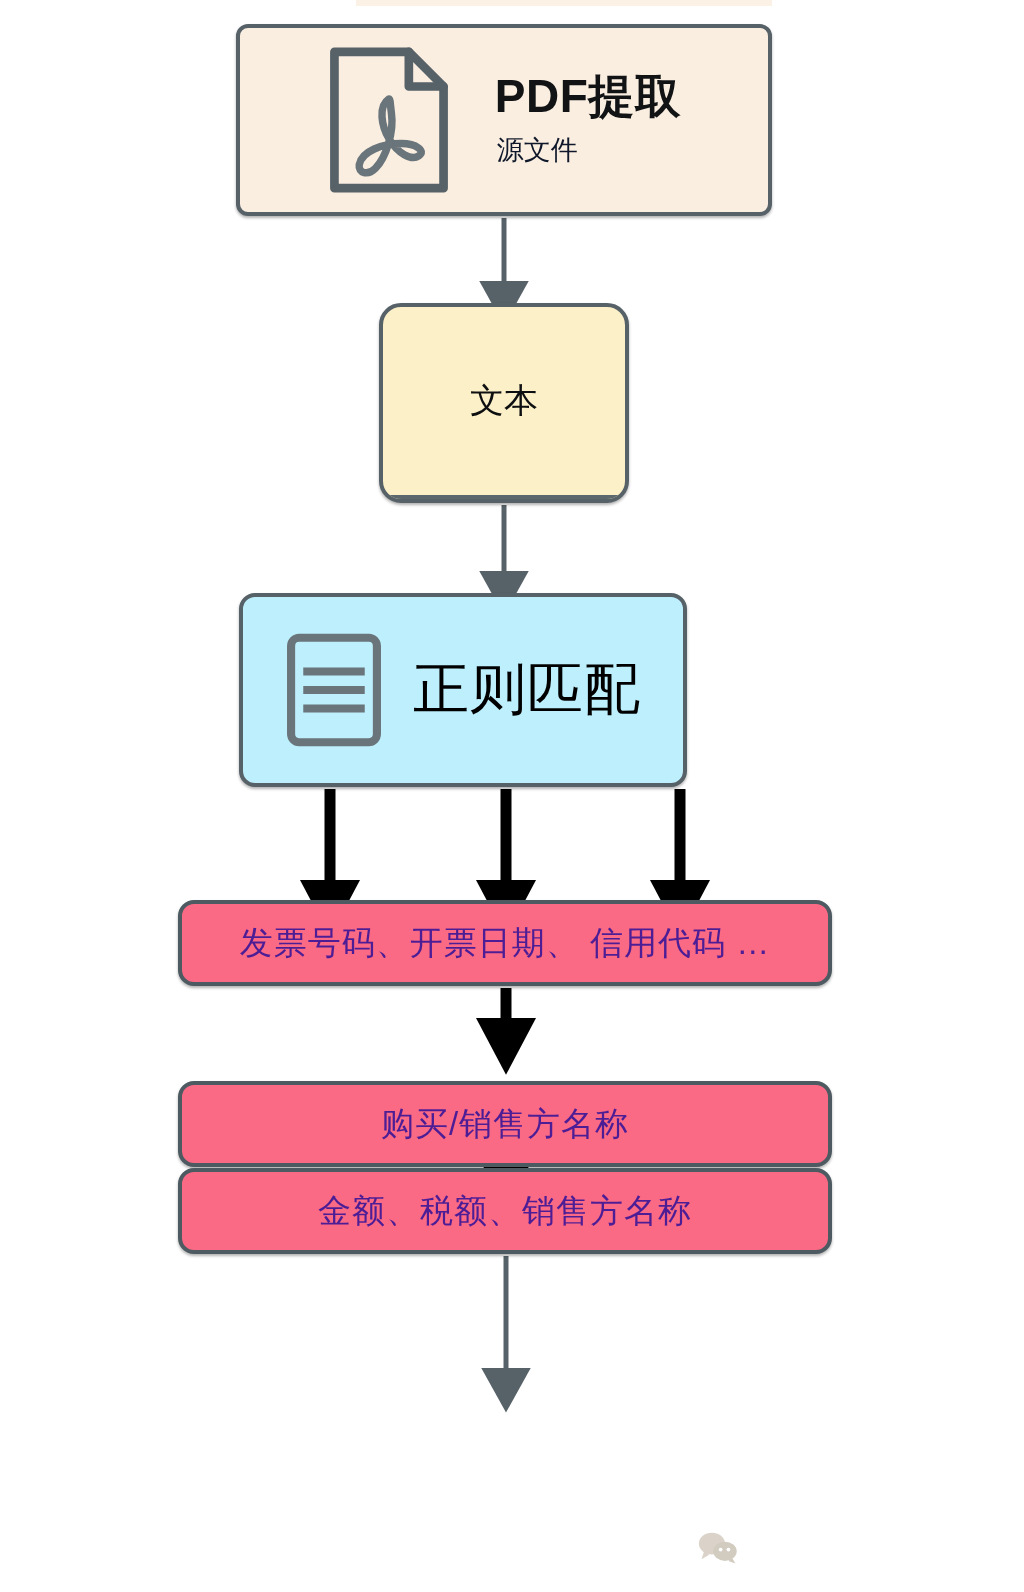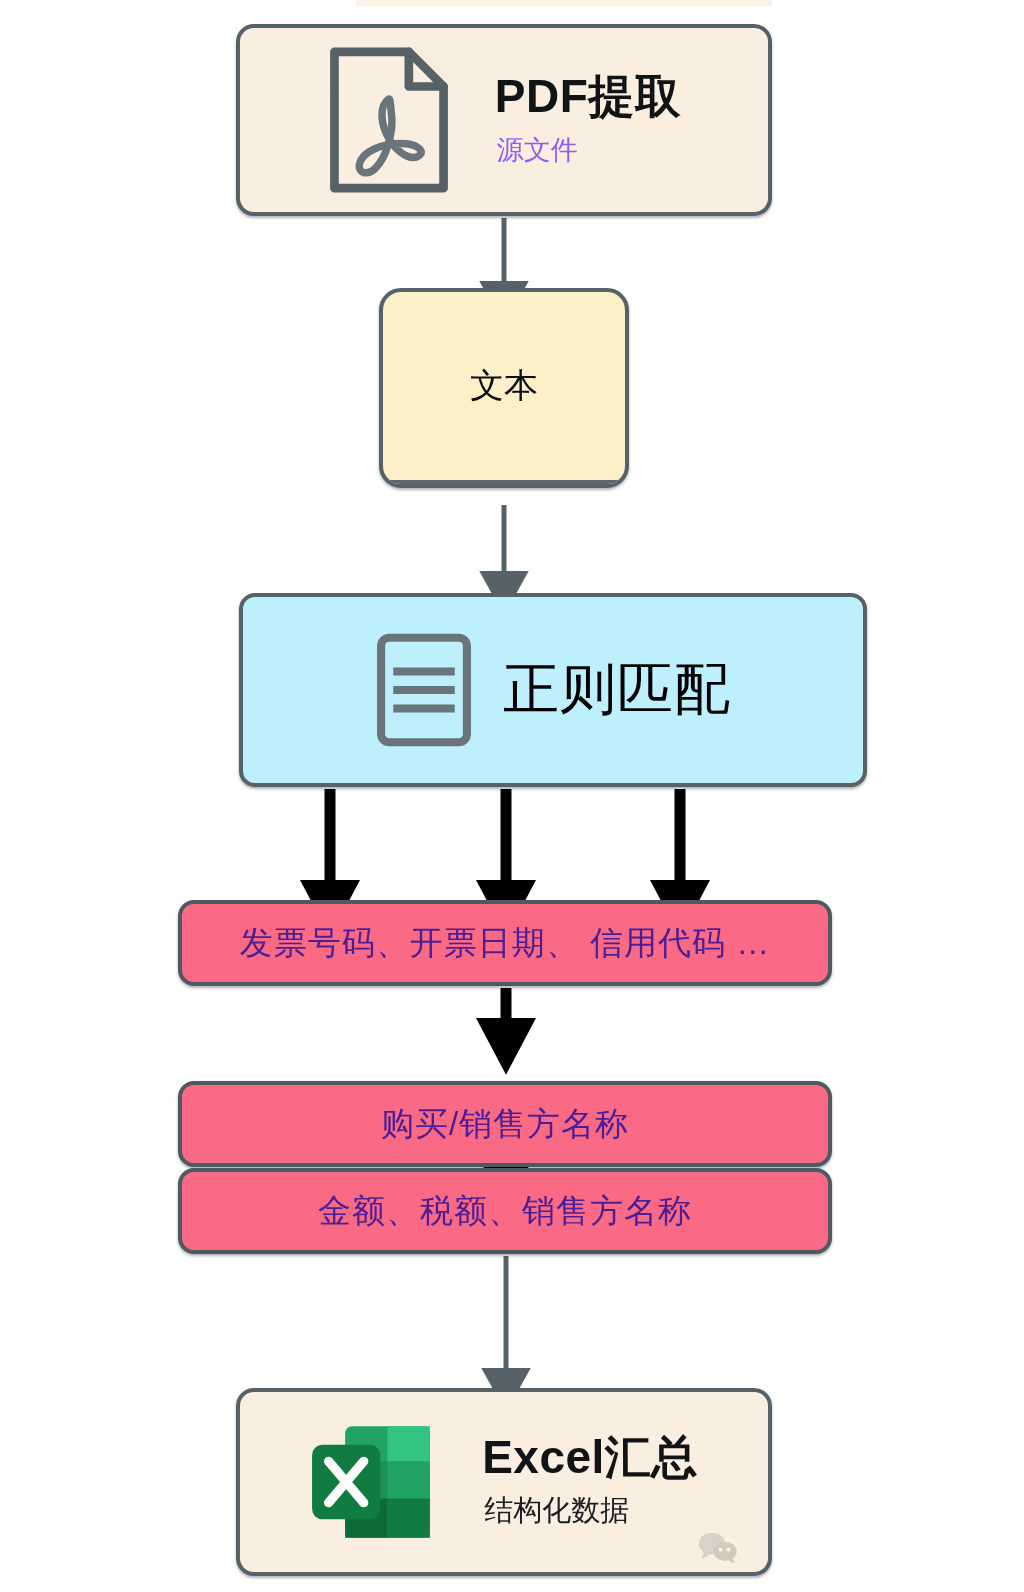--- a/index.html
+++ b/index.html
@@ -34,43 +34,43 @@
     justify-content: center;
   }
 
   
   .n-pdf {
     left: 236px;
     top: 24px;
     width: 536px;
     height: 192px;
     background: #faeee0;
-    border-radius: 18px;
+    border-radius: 12px;
     gap: 44px;
   }
   .pdf-icon { width: 124px; height: 152px; flex: none; }
   .pdf-text { display: flex; flex-direction: column; align-items: flex-start; }
   .pdf-title {
     font-size: 46px;
     font-weight: 700;
     color: #111315;
     line-height: 1.05;
     letter-spacing: 0.5px;
   }
   .pdf-sub {
     font-size: 27px;
-    color: #8b5cf6;
+    color: #0f172a;
     margin-top: 12px;
     margin-left: 2px;
   }
 
   
   .n-split {
     left: 379px;
-    top: 288px;
+    top: 303px;
     width: 250px;
     height: 200px;
     background: #fcf0c8;
     border-radius: 22px;
     flex-direction: column;
     padding: 0;
     overflow: hidden;
   }
   .split-cell {
     flex: 1 1 50%;
@@ -80,21 +80,21 @@
     justify-content: center;
     font-size: 34px;
     color: #0d0f11;
   }
   .split-cell.top { border-bottom: 4px solid #5c666d; }
 
   
   .n-regex {
     left: 239px;
     top: 593px;
-    width: 628px;
+    width: 448px;
     height: 194px;
     background: #bdeffc;
     border-radius: 16px;
     gap: 30px;
   }
   .lines-icon { width: 98px; height: 116px; flex: none; }
   .regex-title {
     font-size: 56px;
     font-weight: 400;
     color: #000000;
@@ -241,38 +241,20 @@
   </div>
 
   <div class="node n-pink n-pink2">
     <span class="pink-label">购买/销售方名称</span>
   </div>
 
   <div class="node n-pink n-pink3">
     <span class="pink-label">金额、税额、销售方名称</span>
   </div>
 
-  <div class="node n-excel">
-    <svg class="xl-icon" viewBox="0 0 120 116" xmlns="http://www.w3.org/2000/svg">
-
-      <rect x="34" y="4" width="82" height="108" rx="7" ry="7" fill="#21a366"></rect>
-      <rect x="75" y="4" width="41" height="34" fill="#33c481"></rect>
-      <rect x="75" y="38" width="41" height="36" fill="#21a366"></rect>
-      <rect x="75" y="74" width="41" height="38" fill="#107c41"></rect>
-      <rect x="34" y="38" width="41" height="36" fill="#1d9254"></rect>
-      <rect x="34" y="74" width="41" height="38" fill="#0d6b38"></rect>
-
-      <rect x="2" y="22" width="66" height="72" rx="10" ry="10" fill="#107c41"></rect>
-      <path d="M18 38 L52 78 M52 38 L18 78" stroke="#ffffff" stroke-width="9" stroke-linecap="round"></path>
-    </svg>
-    <div class="xl-text">
-      <div class="xl-title">Excel汇总</div>
-      <div class="xl-sub">结构化数据</div>
-    </div>
-  </div>
 
   <div class="watermark">
     <svg class="wm-icon" viewBox="0 0 46 38" xmlns="http://www.w3.org/2000/svg">
       <ellipse cx="16" cy="15" rx="15" ry="12.5" fill="#d8d0c5"></ellipse>
       <path d="M7 24 L4 33 L13 28 Z" fill="#d8d0c5"></path>
       <ellipse cx="31" cy="24" rx="13.5" ry="11" fill="#cfc7bb"></ellipse>
       <path d="M39 31 L43 38 L35 35 Z" fill="#cfc7bb"></path>
       <circle cx="26" cy="22" r="2.2" fill="#ffffff"></circle>
       <circle cx="35" cy="22" r="2.2" fill="#ffffff"></circle>
     </svg>

